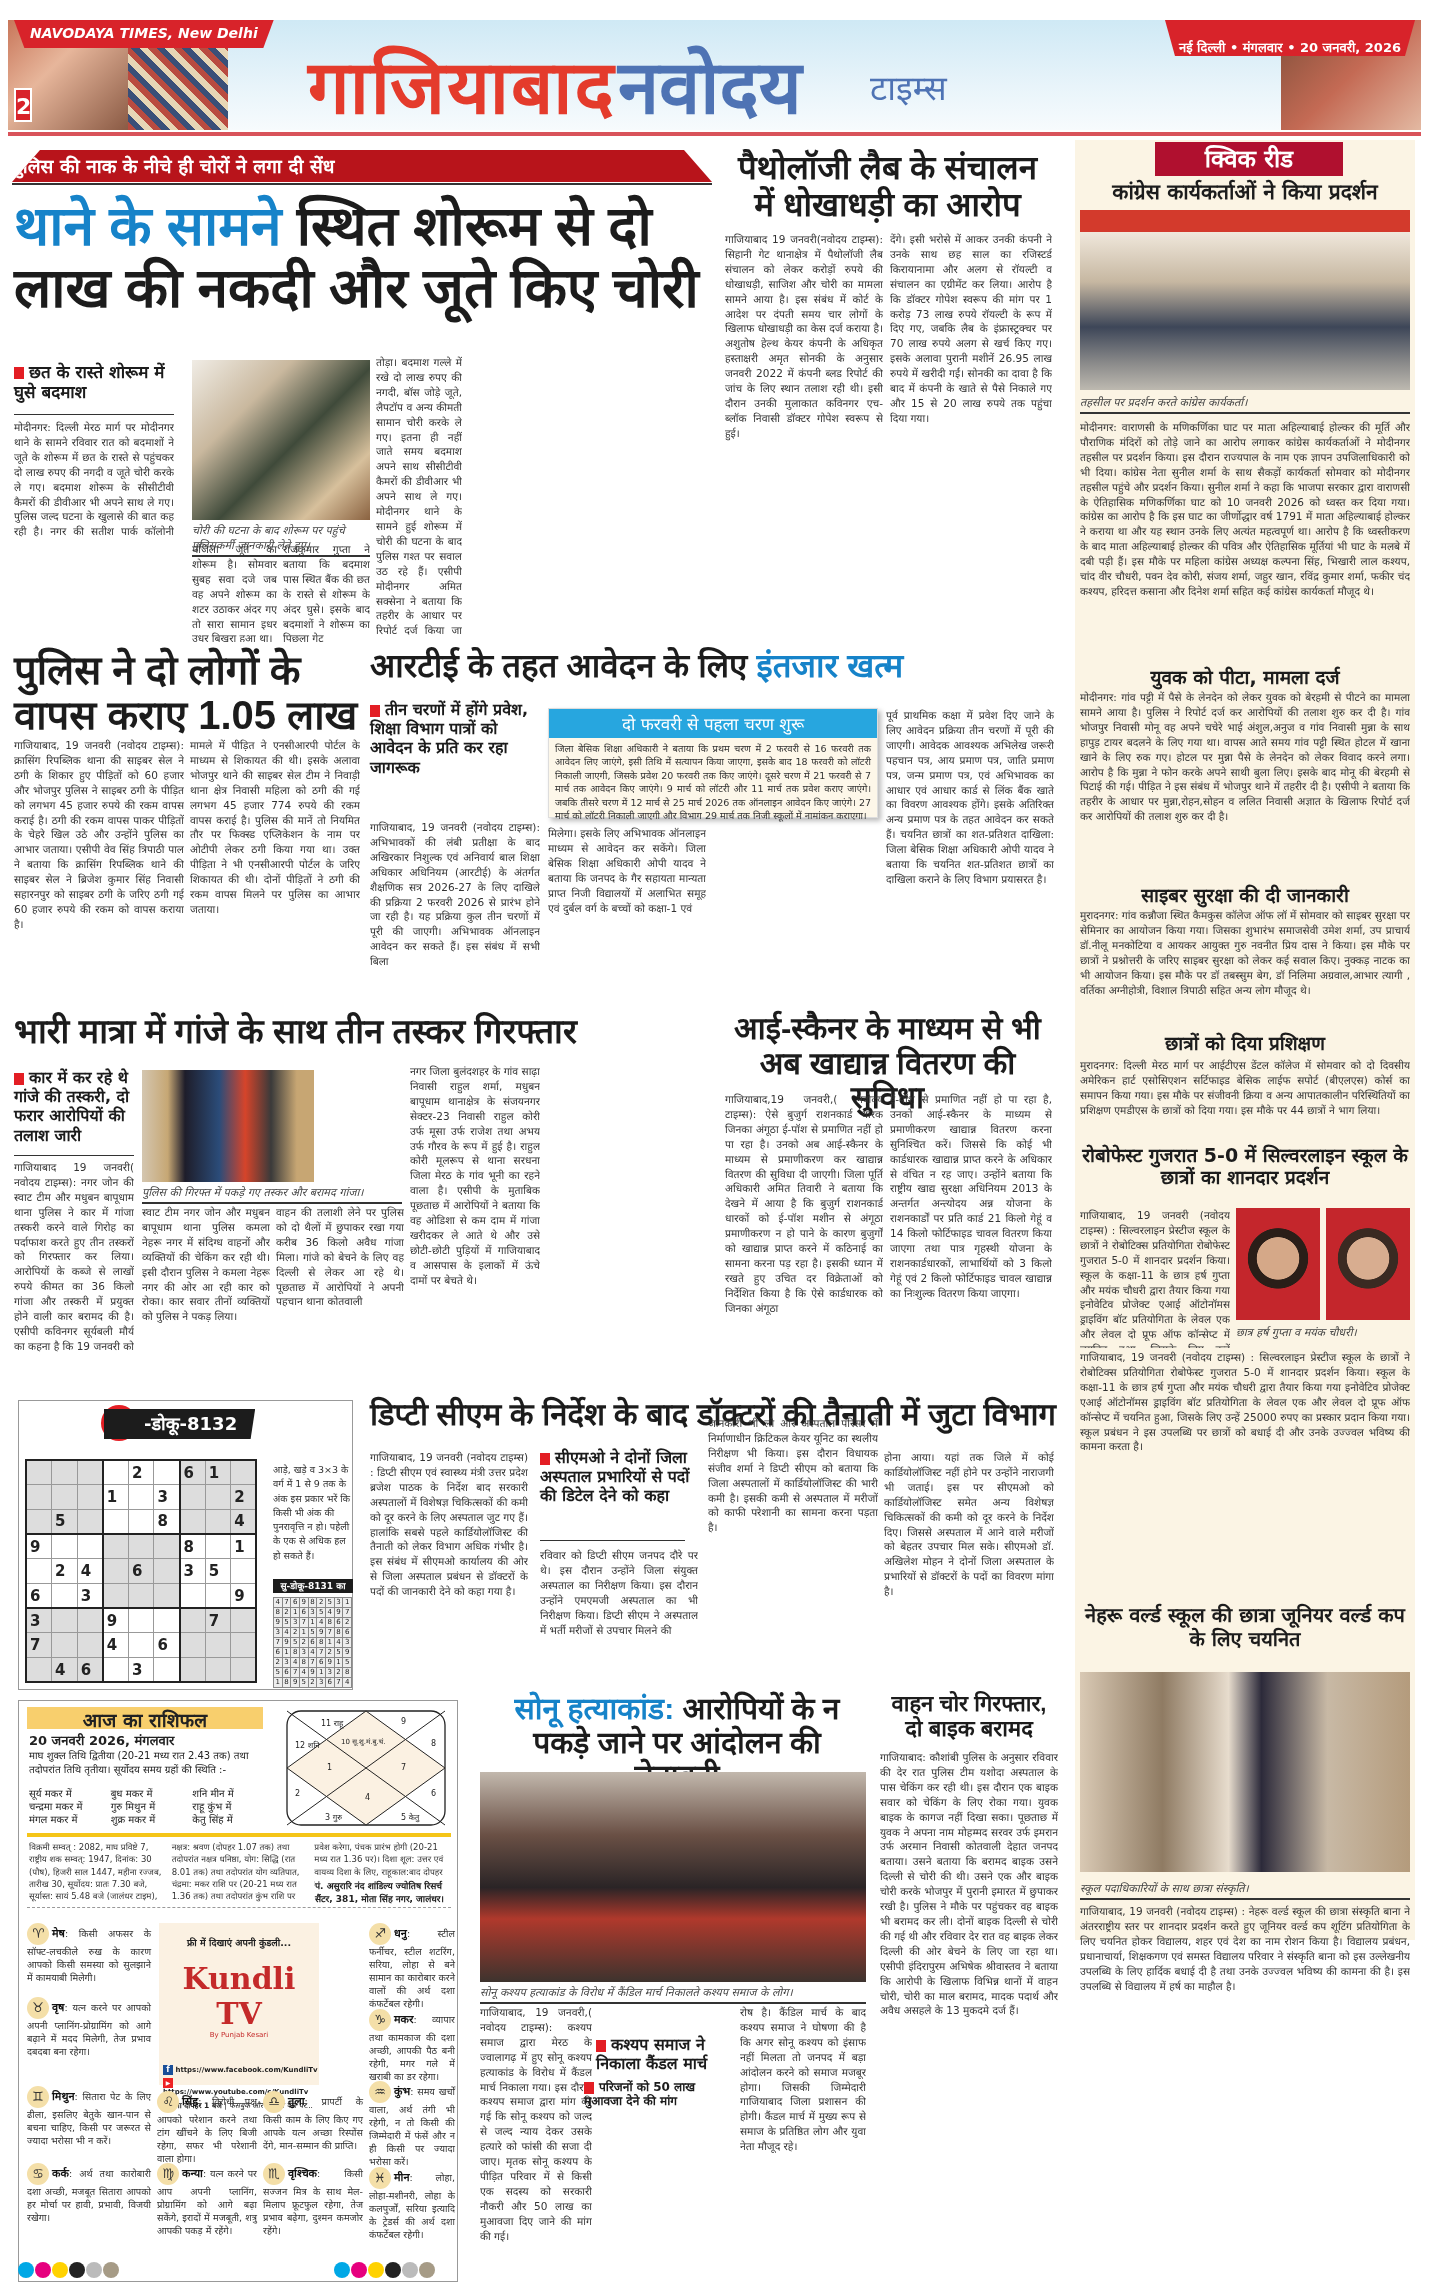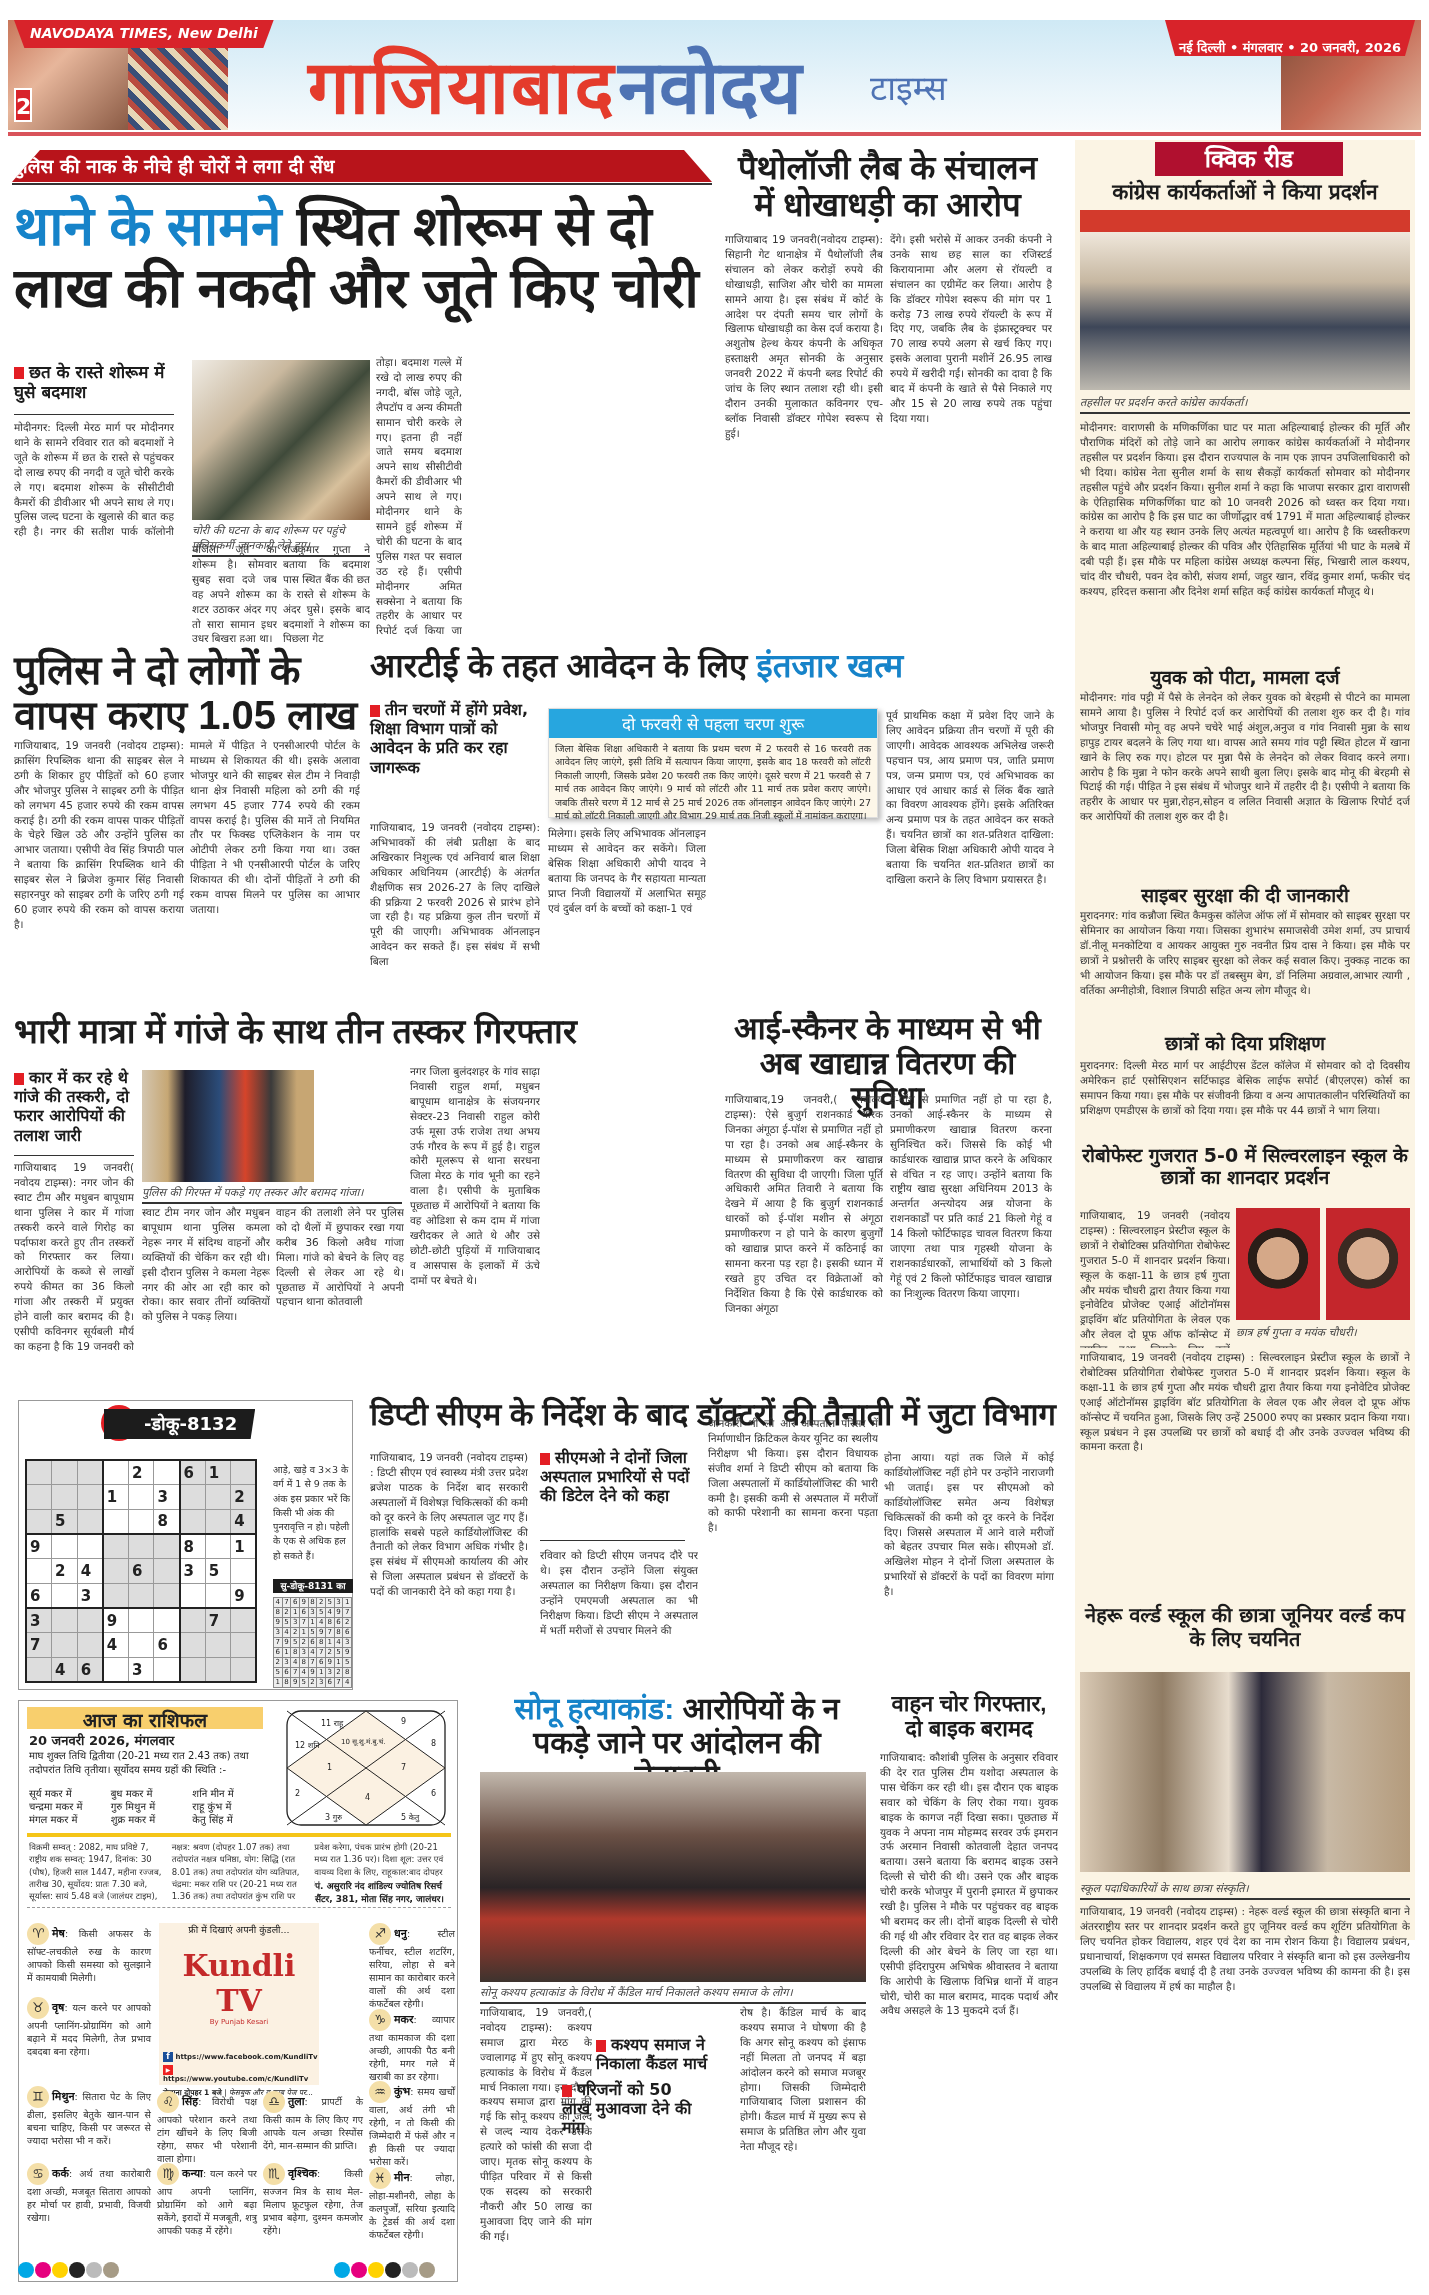--- a/index.html
+++ b/index.html
@@ -363,21 +363,21 @@
 <div class="abs body" style="left:884px;top:1450px;width:170px;height:230px;overflow:hidden">होना आया। यहां तक जिले में कोई कार्डियोलॉजिस्ट नहीं होने पर उन्होंने नाराजगी भी जताई। इस पर सीएमओ को कार्डियोलॉजिस्ट समेत अन्य विशेषज्ञ चिकित्सकों की कमी को दूर करने के निर्देश दिए। जिससे अस्पताल में आने वाले मरीजों को बेहतर उपचार मिल सके। सीएमओ डॉ. अखिलेश मोहन ने दोनों जिला अस्पताल के प्रभारियों से डॉक्टरों के पदों का विवरण मांगा है।</div>
 
 <div class="abs hl" style="left:492px;top:1692px;width:370px;font-size:30px;text-align:center">
   <span class="hl-blue">सोनू हत्याकांड:</span>
   <span>आरोपियों के न पकड़े जाने पर आंदोलन की चेतावनी</span>
 </div>
 <div class="abs photo" style="left:480px;top:1772px;width:386px;height:210px;background:linear-gradient(180deg,#c2b8ad 0%,#6a5045 30%,#2a2426 55%,#b0392c 70%,#3d332e 100%)"></div>
 <div class="abs caption" style="left:480px;top:1984px;width:386px">सोनू कश्यप हत्याकांड के विरोध में कैंडिल मार्च निकालते कश्यप समाज के लोग।</div>
 <div class="abs body" style="left:480px;top:2005px;width:112px;height:280px;overflow:hidden">गाजियाबाद, 19 जनवरी,( नवोदय टाइम्स): कश्यप समाज द्वारा मेरठ के ज्वालागढ़ में हुए सोनू कश्यप हत्याकांड के विरोध में कैंडल मार्च निकाला गया। इस दौरान कश्यप समाज द्वारा मांग की गई कि सोनू कश्यप को जल्द से जल्द न्याय देकर उसके हत्यारे को फांसी की सजा दी जाए। मृतक सोनू कश्यप के पीड़ित परिवार में से किसी एक सदस्य को सरकारी नौकरी और 50 लाख का मुआवजा दिए जाने की मांग की गई।</div>
 <div class="abs sub" style="left:596px;top:2035px;width:140px;font-size:16px">कश्यप समाज ने निकाला कैंडल मार्च</div>
-<div class="abs sub" style="left:562px;top:2080px;width:140px;font-size:16px">परिजनों को 50 लाख मुआवजा देने की मांग</div>
+<div class="abs sub" style="left:584px;top:2080px;width:140px;font-size:12px">परिजनों को 50 लाख मुआवजा देने की मांग</div>
 <div class="abs body" style="left:740px;top:2005px;width:126px;height:280px;overflow:hidden">रोष है। कैंडिल मार्च के बाद कश्यप समाज ने घोषणा की है कि अगर सोनू कश्यप को इंसाफ नहीं मिलता तो जनपद में बड़ा आंदोलन करने को समाज मजबूर होगा। जिसकी जिम्मेदारी गाजियाबाद जिला प्रशासन की होगी। कैंडल मार्च में मुख्य रूप से समाज के प्रतिष्ठित लोग और युवा नेता मौजूद रहे।</div>
 
 <div class="abs hl" style="left:880px;top:1692px;width:178px;font-size:22px;text-align:center">वाहन चोर गिरफ्तार, दो बाइक बरामद</div>
 <div class="abs body" style="left:880px;top:1750px;width:178px;height:530px;overflow:hidden">गाजियाबाद: कौशांबी पुलिस के अनुसार रविवार की देर रात पुलिस टीम यशोदा अस्पताल के पास चेकिंग कर रही थी। इस दौरान एक बाइक सवार को चेकिंग के लिए रोका गया। युवक बाइक के कागज नहीं दिखा सका। पूछताछ में युवक ने अपना नाम मोहम्मद सरवर उर्फ इमरान उर्फ अरमान निवासी कोतवाली देहात जनपद बताया। उसने बताया कि बरामद बाइक उसने दिल्ली से चोरी की थी। उसने एक और बाइक चोरी करके भोजपुर में पुरानी इमारत में छुपाकर रखी है। पुलिस ने मौके पर पहुंचकर वह बाइक भी बरामद कर ली। दोनों बाइक दिल्ली से चोरी की गई थी और रविवार देर रात वह बाइक लेकर दिल्ली की ओर बेचने के लिए जा रहा था। एसीपी इंदिरापुरम अभिषेक श्रीवास्तव ने बताया कि आरोपी के खिलाफ विभिन्न थानों में वाहन चोरी, चोरी का माल बरामद, मादक पदार्थ और अवैध असहले के 13 मुकदमे दर्ज हैं।</div>
 
 <div class="abs rashi-box">
   <div class="rashi-head" style="width:236px">आज का राशिफल</div>
   <div class="abs" style="left:10px;top:30px;font-weight:bold;font-size:13px">20 जनवरी 2026, मंगलवार</div>
   <div class="abs" style="left:10px;top:48px;width:245px;font-size:10px;line-height:1.4">माघ शुक्ल तिथि द्वितीया (20-21 मध्य रात 2.43 तक) तथा तदोपरांत तिथि तृतीया। सूर्योदय समय ग्रहों की स्थिति :-</div>
   <div class="abs" style="left:10px;top:86px;width:245px;font-size:10px;line-height:1.3;display:grid;grid-template-columns:1fr 1fr 1fr;grid-auto-flow:column;grid-template-rows:repeat(3,auto)">
@@ -410,21 +410,21 @@
     <span class="abs" style="left:150px;top:84px;font-size:8px">6</span>
     <span class="abs" style="left:44px;top:106px;font-size:8px">3 गुरु</span>
     <span class="abs" style="left:120px;top:106px;font-size:8px">5 केतु</span>
   </div>
   <div class="yellow-bar"></div>
   <div class="abs" style="left:10px;top:140px;width:420px;height:64px;font-size:8.5px;line-height:1.45;column-count:3;column-gap:8px;overflow:hidden;color:#333">विक्रमी सम्वत् : 2082, माघ प्रविष्टे 7, राष्ट्रीय शक सम्वत्: 1947, दिनांक: 30 (पौष), हिजरी साल 1447, महीना रज्जब, तारीख 30, सूर्योदय: प्रातः 7.30 बजे, सूर्यास्त: सायं 5.48 बजे (जालंधर टाइम), नक्षत्र: श्रवण (दोपहर 1.07 तक) तथा तदोपरांत नक्षत्र धनिष्ठा, योग: सिद्धि (रात 8.01 तक) तथा तदोपरांत योग व्यतिपात, चंद्रमा: मकर राशि पर (20-21 मध्य रात 1.36 तक) तथा तदोपरांत कुंभ राशि पर प्रवेश करेगा, पंचक प्रारंभ होगी (20-21 मध्य रात 1.36 पर)। दिशा शूल: उत्तर एवं वायव्य दिशा के लिए, राहूकाल:बाद दोपहर तीन से साढ़े चार बजे तक। पर्व, दिवस तथा त्यौहार: बाबा श्री लाल दयाल जयन्ती (ध्यानपुर)।</div>
   <div class="abs" style="left:296px;top:178px;width:136px;font-size:9px;font-weight:bold;background:#fff">पं. असुरारि नंद शांडिल्य ज्योतिष रिसर्च सैंटर, 381, मोता सिंह नगर, जालंधर।</div>
   <div class="abs" style="left:8px;top:206px;width:424px;height:0;border-top:1px dashed #999"></div>
 
   <div class="kundli">
-    <div style="font-size:9.5px;font-weight:normal;text-align:center;padding-top:0">फ्री में दिखाएं अपनी कुंडली...</div>
+    <div style="font-size:9.5px;font-weight:bold;text-align:center;padding-top:13px">फ्री में दिखाएं अपनी कुंडली...</div>
     <div style="font-size:30px;color:#c42a2a;font-weight:bold;text-align:center;font-family:'DejaVu Serif',serif;margin-top:12px">Kundli TV</div>
     <div style="font-size:7px;color:#c42a2a;text-align:center">By Punjab Kesari</div>
     <div style="font-size:7px;font-weight:bold;margin-top:26px;padding-left:4px">
       <span style="display:inline-block;width:10px;height:10px;background:#1a4f99;color:#fff;font-size:8px;text-align:center;line-height:10px">f</span>
       <span>https://www.facebook.com/KundliTv</span>
     </div>
     <div style="font-size:7px;font-weight:bold;margin-top:3px;padding-left:4px">
       <span style="display:inline-block;width:10px;height:10px;background:#e22;color:#fff;font-size:6px;text-align:center;line-height:10px">▶</span>
       <span>https://www.youtube.com/c/KundliTv</span>
     </div>

